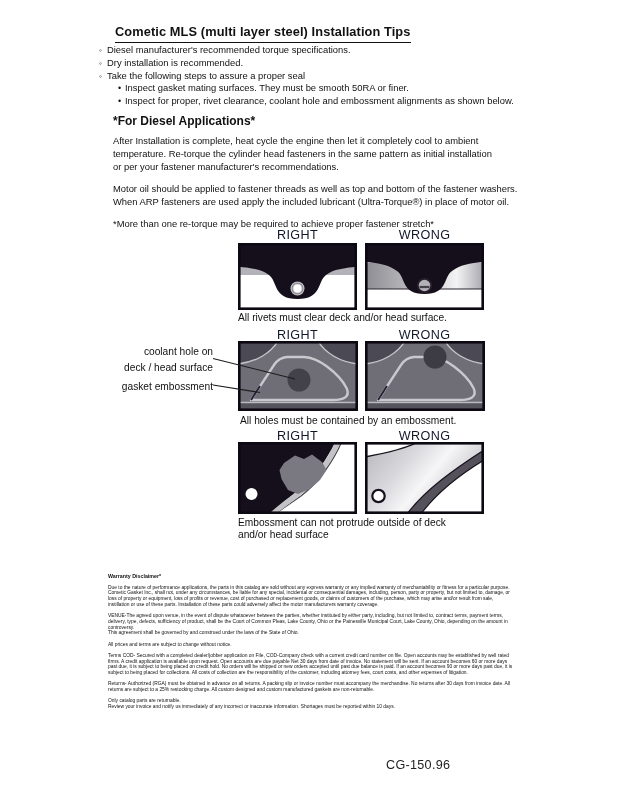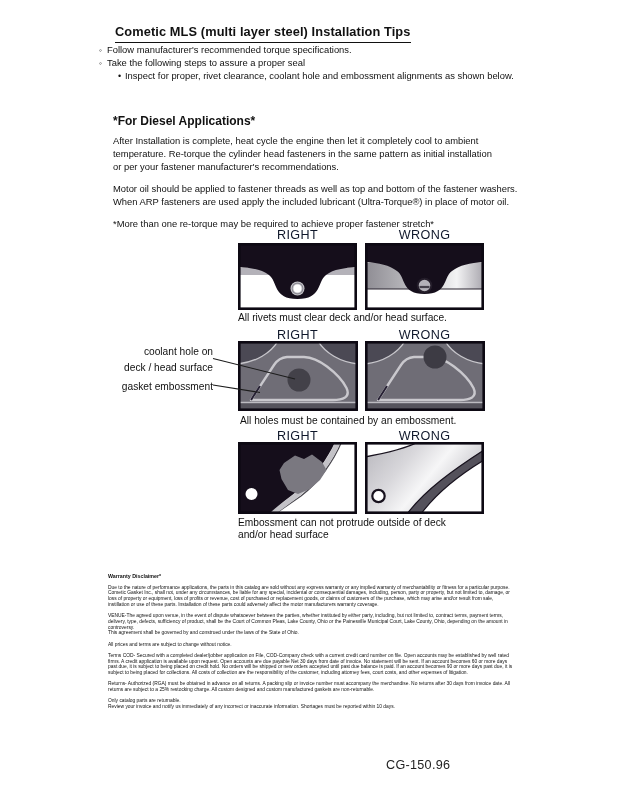--- a/index.html
+++ b/index.html
@@ -38,24 +38,30 @@
 </style>
 </head>
 <body>
 
 <div id="page">
 
   <div class="abs" id="title">Cometic MLS (multi layer steel) Installation Tips</div>
 
   <div class="abs" id="tips">
     <div class="bullet">
-      <span class="marker">◦</span><span>Follow manufacturer's recommended torque specifications.</span>
+      <span class="marker">◦</span><span>Diesel manufacturer's recommended torque specifications.</span>
+    </div>
+    <div class="bullet">
+      <span class="marker">◦</span><span>Dry installation is recommended.</span>
     </div>
     <div class="bullet">
       <span class="marker">◦</span><span>Take the following steps to assure a proper seal</span>
+    </div>
+    <div class="sub-bullet">
+      <span class="marker">•</span><span>Inspect gasket mating surfaces.  They must be smooth 50RA or finer.</span>
     </div>
     <div class="sub-bullet">
       <span class="marker">•</span><span>Inspect for proper, rivet clearance, coolant hole and embossment alignments as shown below.</span>
     </div>
   </div>
 
   <div class="abs" id="diesel">
     <h2>*For Diesel Applications*</h2>
     <p>After Installation is complete, heat cycle the engine then let it completely cool to ambient
 temperature. Re-torque the cylinder head fasteners in the same pattern as initial installation

